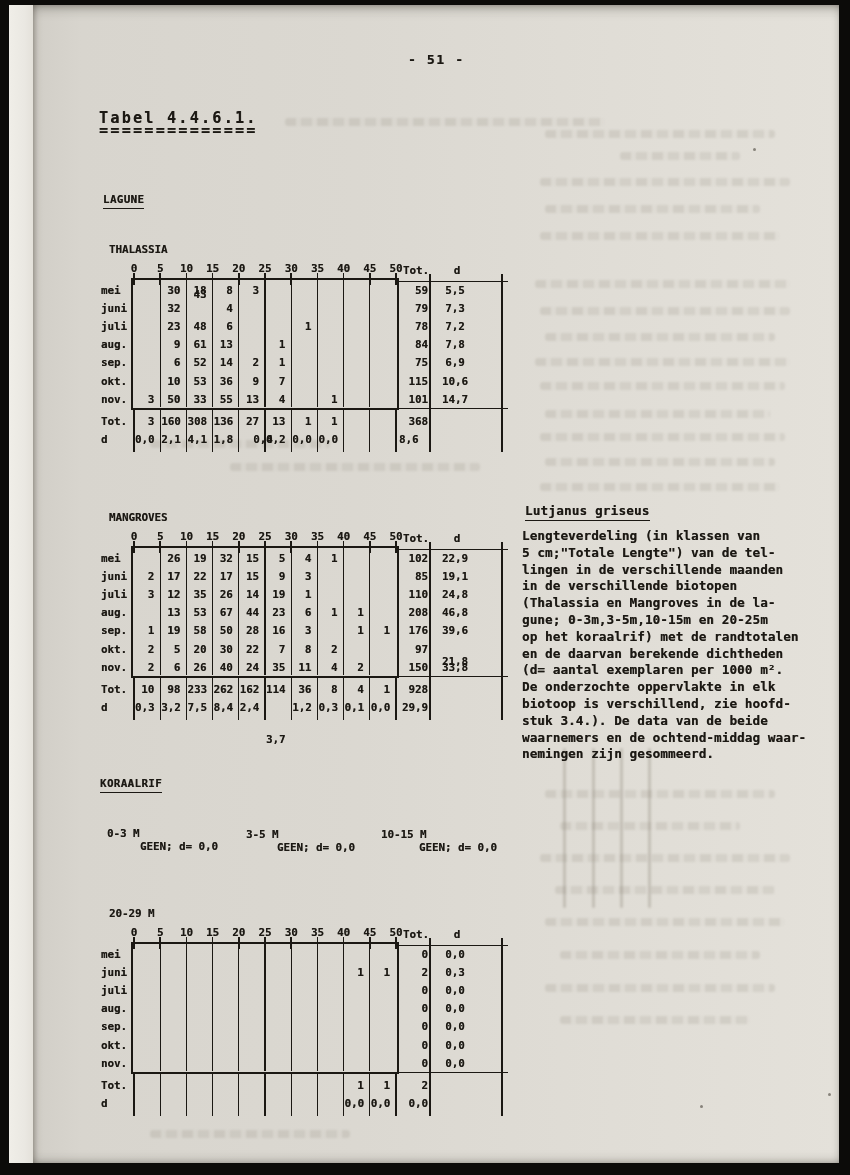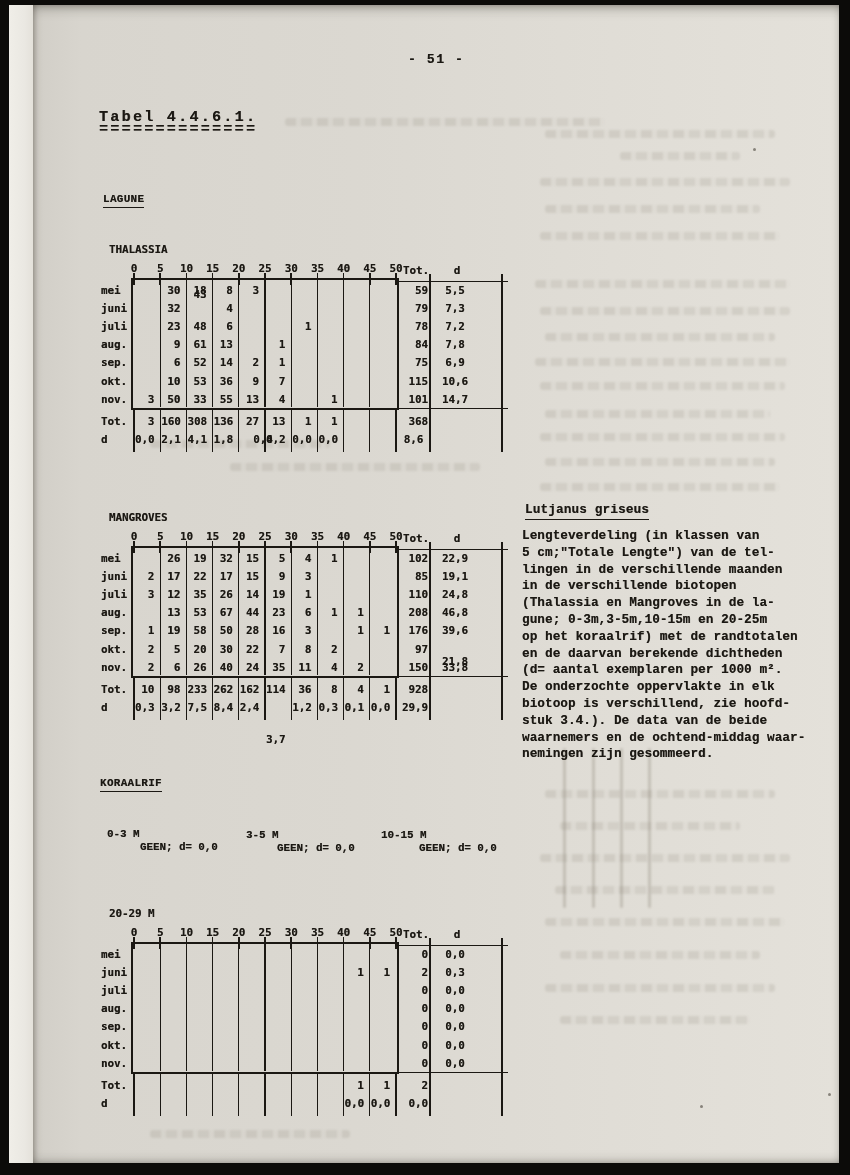--- a/index.html
+++ b/index.html
@@ -16,21 +16,21 @@
   .page{
     position:absolute;left:33px;top:5px;width:806px;height:1158px;
     background:linear-gradient(90deg,#d1cec7 0%,#d8d5ce 6%,#dbd8d1 40%,#e0ddd6 72%,#e4e1da 100%);
     box-shadow:inset 4px 0 7px -3px rgba(70,64,54,.55),
                inset 0 12px 14px -12px rgba(40,36,30,.55),
                inset 0 -9px 12px -9px rgba(40,36,30,.35),
                inset -6px 0 10px -8px rgba(40,36,30,.3);
   }
   .layer{position:absolute;left:0;top:0;width:850px;height:1175px;}
   .tx{position:absolute;color:var(--ink);font-weight:700;white-space:pre;
-      text-shadow:0.3px 0 0 rgba(27,24,19,.65);font-family:Liberation Mono, monospace;}
+      text-shadow:0.3px 0 0 rgba(27,24,19,.65);}
   .s10{font-size:10.8px;line-height:12px;}
   .page-number{font-size:13px;letter-spacing:1.6px;}
   .doc-title{font-size:15px;letter-spacing:2.3px;}
   .underlined{border-bottom:1.7px solid var(--ink);padding-bottom:1.5px;}
   .sec{font-size:10.8px;letter-spacing:.4px;}
   .note-heading{font-size:12.6px;letter-spacing:.2px;}
   .note-body{font-size:12.6px;line-height:16.8px;letter-spacing:.1px;
              white-space:pre-line;width:330px;}
   .dtable{position:absolute;width:410px;height:214px;}
   .ln{position:absolute;background:var(--ink);}
@@ -253,21 +253,21 @@
       <div class="cell" style="left: 35px; top: 190px; width: 19.2px; text-align: right;">0,0</div>
       <div class="cell" style="left: 61.2px; top: 190px; width: 19.2px; text-align: right;">2,1</div>
       <div class="cell" style="left: 87.4px; top: 190px; width: 19.2px; text-align: right;">4,1</div>
       <div class="cell" style="left: 113.6px; top: 190px; width: 19.2px; text-align: right;">1,8</div>
       <div class="cell" style="left: 139.8px; top: 190px; width: 33px; text-align: right;">0,4</div>
       <div class="cell" style="left: 166px; top: 190px; width: 19.2px; text-align: right;">0,2</div>
       <div class="cell" style="left: 192.2px; top: 190px; width: 19.2px; text-align: right;">0,0</div>
       <div class="cell" style="left: 218.4px; top: 190px; width: 19.2px; text-align: right;">0,0</div>
       <div class="cell" style="left: 244.6px; top: 190px; width: 19.2px; text-align: right;"></div>
       <div class="cell" style="left: 270.8px; top: 190px; width: 19.2px; text-align: right;"></div>
-      <div class="cell" style="left: 299px; top: 190px; width: 29px; text-align: center;">8,6</div>
+      <div class="cell" style="left: 299px; top: 190px; width: 29px; text-align: left;">8,6</div>
       <div class="cell" style="left: 332px; top: 190px; width: 46px; text-align: center;"></div>
     </div>
   <div class="dtable" id="table-1" style="left:100px;top:512px;">
       <div class="cell" style="left: 9px; top: 0px;">MANGROVES</div>
       <div class="cell" style="left: 22px; top: 19px; width: 24px; text-align: center;">0</div>
       <div class="ln" style="left: 33.2px; top: 29px; width: 1.6px; height: 11.5px;"></div>
       <div class="cell" style="left: 48.2px; top: 19px; width: 24px; text-align: center;">5</div>
       <div class="ln" style="left: 59.4px; top: 29px; width: 1.6px; height: 11.5px;"></div>
       <div class="cell" style="left: 74.4px; top: 19px; width: 24px; text-align: center;">10</div>
       <div class="ln" style="left: 85.6px; top: 29px; width: 1.6px; height: 11.5px;"></div>

